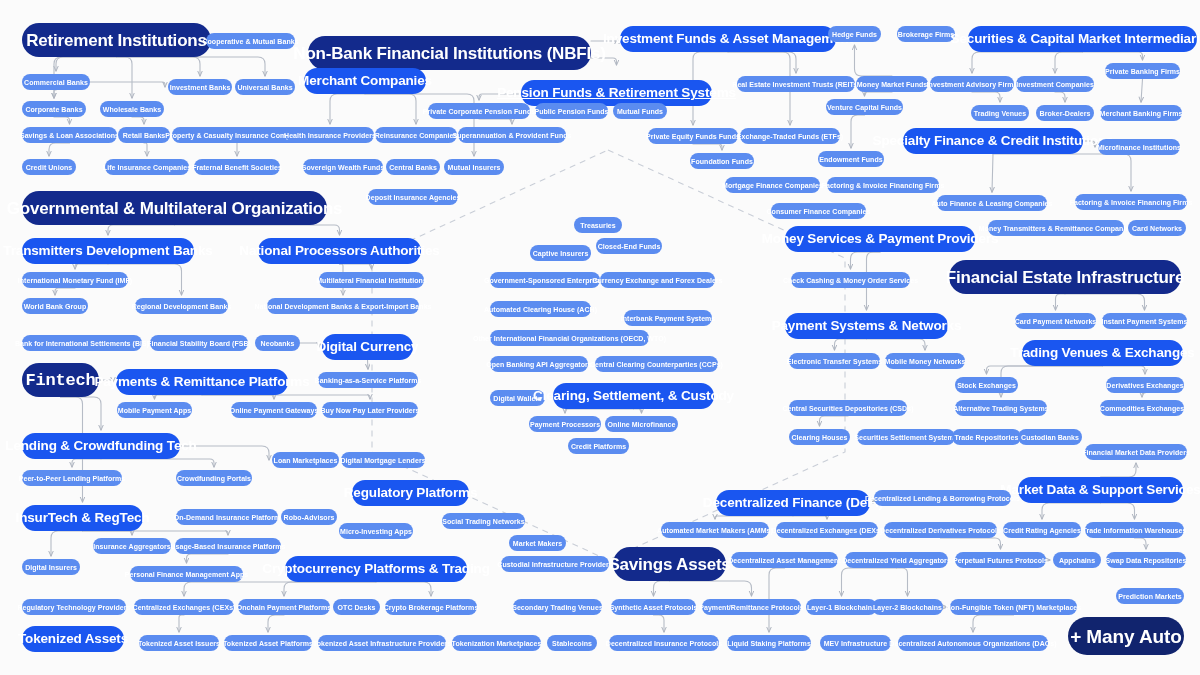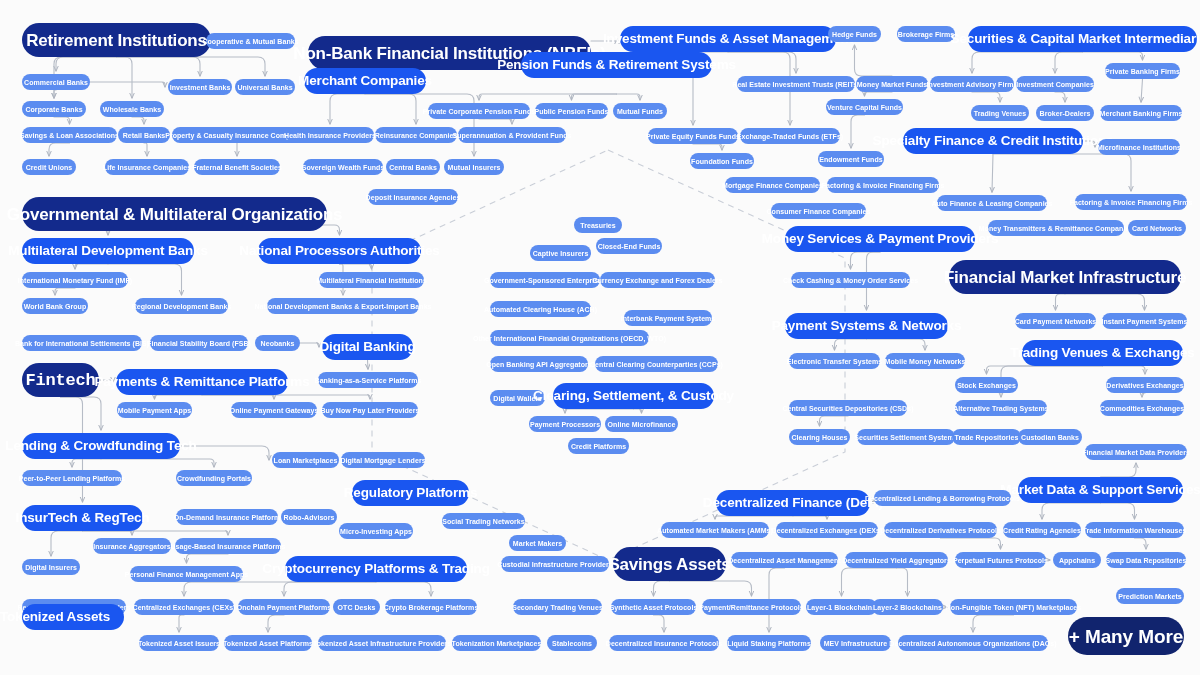--- a/index.html
+++ b/index.html
@@ -231,21 +231,21 @@
       </div>
       <div class="node t3" style="left: 368px; top: 189px; width: 90px;">
         <span>Deposit Insurance Agencies</span>
       </div>
       <div class="node t1" style="left: 308px; top: 36px; width: 283px; align-items: center;">
         <span>Non-Bank Financial Institutions (NBFIs)</span>
       </div>
       <div class="node t2" style="left: 304px; top: 68px; width: 122px;">
         <span>Merchant Companies</span>
       </div>
-      <div class="node t2" style="left: 521px; top: 52px; width: 191px;">
+      <div class="node t2" style="left: 521px; top: 80px; width: 191px; text-decoration: underline;">
         <span>Pension Funds &amp; Retirement Systems</span>
       </div>
       <div class="node t3" style="left: 428px; top: 103px; width: 102px;">
         <span>Private Corporate Pension Funds</span>
       </div>
       <div class="node t3" style="left: 535px; top: 103px; width: 73px;">
         <span>Public Pension Funds</span>
       </div>
       <div class="node t3" style="left: 613px; top: 103px; width: 54px;">
         <span>Mutual Funds</span>
@@ -328,27 +328,27 @@
       <div class="node t3" style="left: 1128px; top: 220px; width: 58px;">
         <span>Card Networks</span>
       </div>
       <div class="node t2" style="left: 785px; top: 226px; width: 190px;">
         <span>Money Services &amp; Payment Providers</span>
       </div>
       <div class="node t3" style="left: 791px; top: 272px; width: 119px;">
         <span>Check Cashing &amp; Money Order Services</span>
       </div>
       <div class="node t1" style="left: 949px; top: 260px; width: 232px;">
-        <span>Financial Market Infrastructure</span>
-      </div>
-      <div class="node t1" style="left: 22px; top: 197px; width: 305px;">
+        <span>Financial Estate Infrastructure</span>
+      </div>
+      <div class="node t1" style="left: 22px; top: 191px; width: 305px;">
         <span>Governmental &amp; Multilateral Organizations</span>
       </div>
       <div class="node t2" style="left: 22px; top: 238px; width: 172px;">
-        <span>Multilateral Development Banks</span>
+        <span>Transmitters Development Banks</span>
       </div>
       <div class="node t2" style="left: 258px; top: 238px; width: 163px;">
         <span>National Processors Authorities</span>
       </div>
       <div class="node t3" style="left: 22px; top: 272px; width: 106px;">
         <span>International Monetary Fund (IMF)</span>
       </div>
       <div class="node t3" style="left: 319px; top: 272px; width: 105px;">
         <span>Multilateral Financial Institutions</span>
       </div>
@@ -364,21 +364,21 @@
       <div class="node t3" style="left: 22px; top: 335px; width: 120px;">
         <span>Bank for International Settlements (BIS)</span>
       </div>
       <div class="node t3" style="left: 150px; top: 335px; width: 98px;">
         <span>Financial Stability Board (FSB)</span>
       </div>
       <div class="node t3" style="left: 255px; top: 335px; width: 45px;">
         <span>Neobanks</span>
       </div>
       <div class="node t2" style="left: 322px; top: 334px; width: 91px;">
-        <span>Digital Banking</span>
+        <span>Digital Currency</span>
       </div>
       <div class="node t3" style="left: 318px; top: 372px; width: 100px;">
         <span>Banking-as-a-Service Platforms</span>
       </div>
       <div class="node t1" style="left: 22px; top: 363px; width: 77px; font-family: Liberation Mono, monospace;">
         <span>Fintech</span>
       </div>
       <div class="node t2" style="left: 116px; top: 369px; width: 172px;">
         <span>Payments &amp; Remittance Platforms</span>
       </div>
@@ -456,21 +456,21 @@
       </div>
       <div class="node t3" style="left: 333px; top: 599px; width: 47px;">
         <span>OTC Desks</span>
       </div>
       <div class="node t3" style="left: 385px; top: 599px; width: 92px;">
         <span>Crypto Brokerage Platforms</span>
       </div>
       <div class="node t3" style="left: 513px; top: 599px; width: 89px;">
         <span>Secondary Trading Venues</span>
       </div>
-      <div class="node t2" style="left: 22px; top: 604px; width: 102px; justify-content: flex-end;">
+      <div class="node t2" style="left: 22px; top: 626px; width: 102px;">
         <span>Tokenized Assets</span>
       </div>
       <div class="node t3" style="left: 139px; top: 635px; width: 80px;">
         <span>Tokenized Asset Issuers</span>
       </div>
       <div class="node t3" style="left: 224px; top: 635px; width: 88px;">
         <span>Tokenized Asset Platforms</span>
       </div>
       <div class="node t3" style="left: 318px; top: 635px; width: 128px;">
         <span>Tokenized Asset Infrastructure Providers</span>
@@ -640,16 +640,16 @@
       <div class="node t3" style="left: 727px; top: 635px; width: 84px;">
         <span>Liquid Staking Platforms</span>
       </div>
       <div class="node t3" style="left: 820px; top: 635px; width: 71px;">
         <span>MEV Infrastructure</span>
       </div>
       <div class="node t3" style="left: 898px; top: 635px; width: 150px;">
         <span>Decentralized Autonomous Organizations (DAOs)</span>
       </div>
       <div class="node more" style="left: 1068px; top: 617px; width: 116px;">
-        <span>+ Many More</span>
+        <span>+ Many Auto</span>
       </div>
     </div>
 </div>
 
 </body></html>

